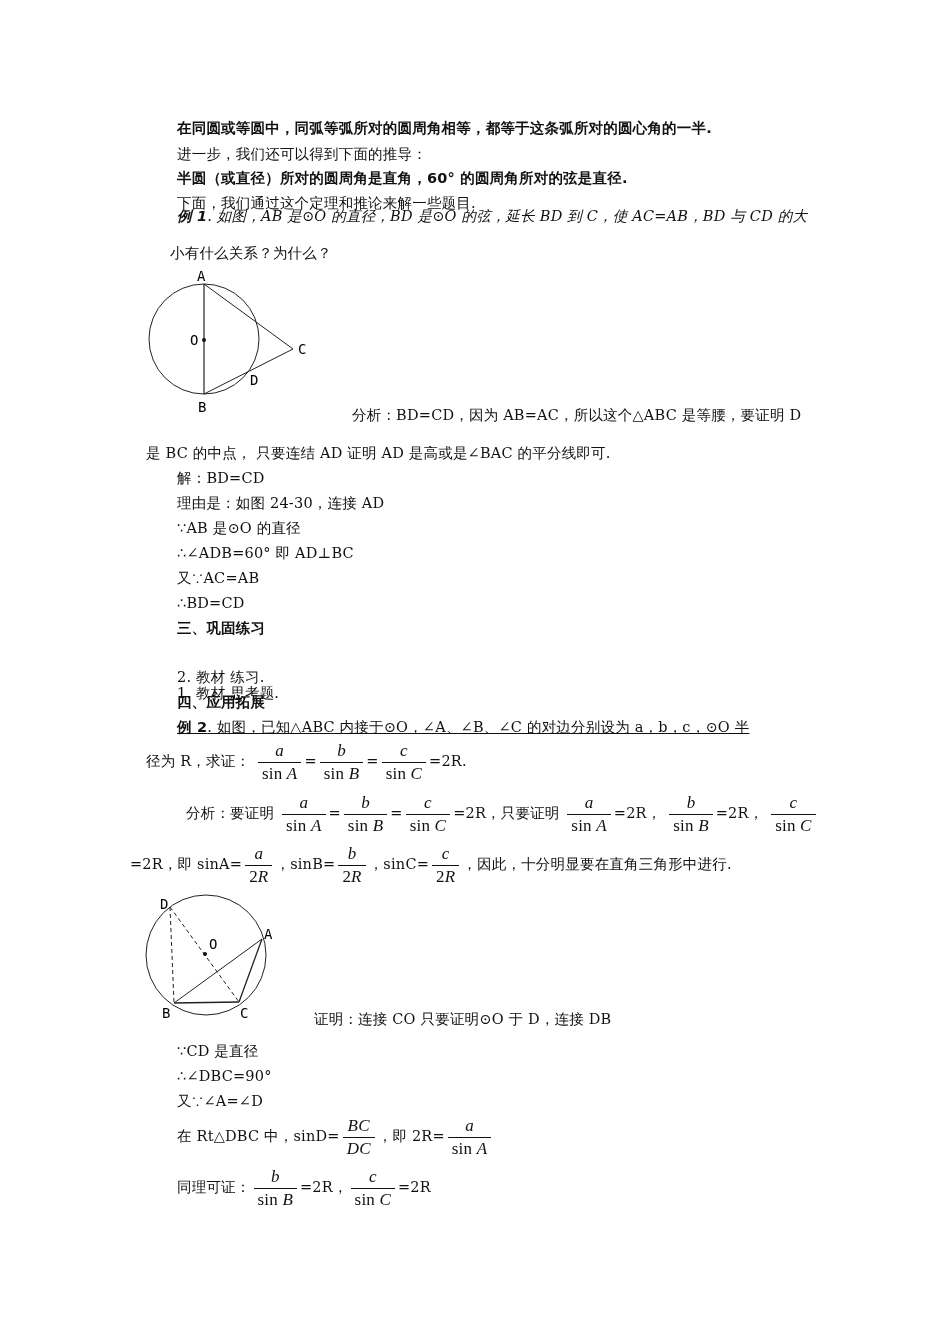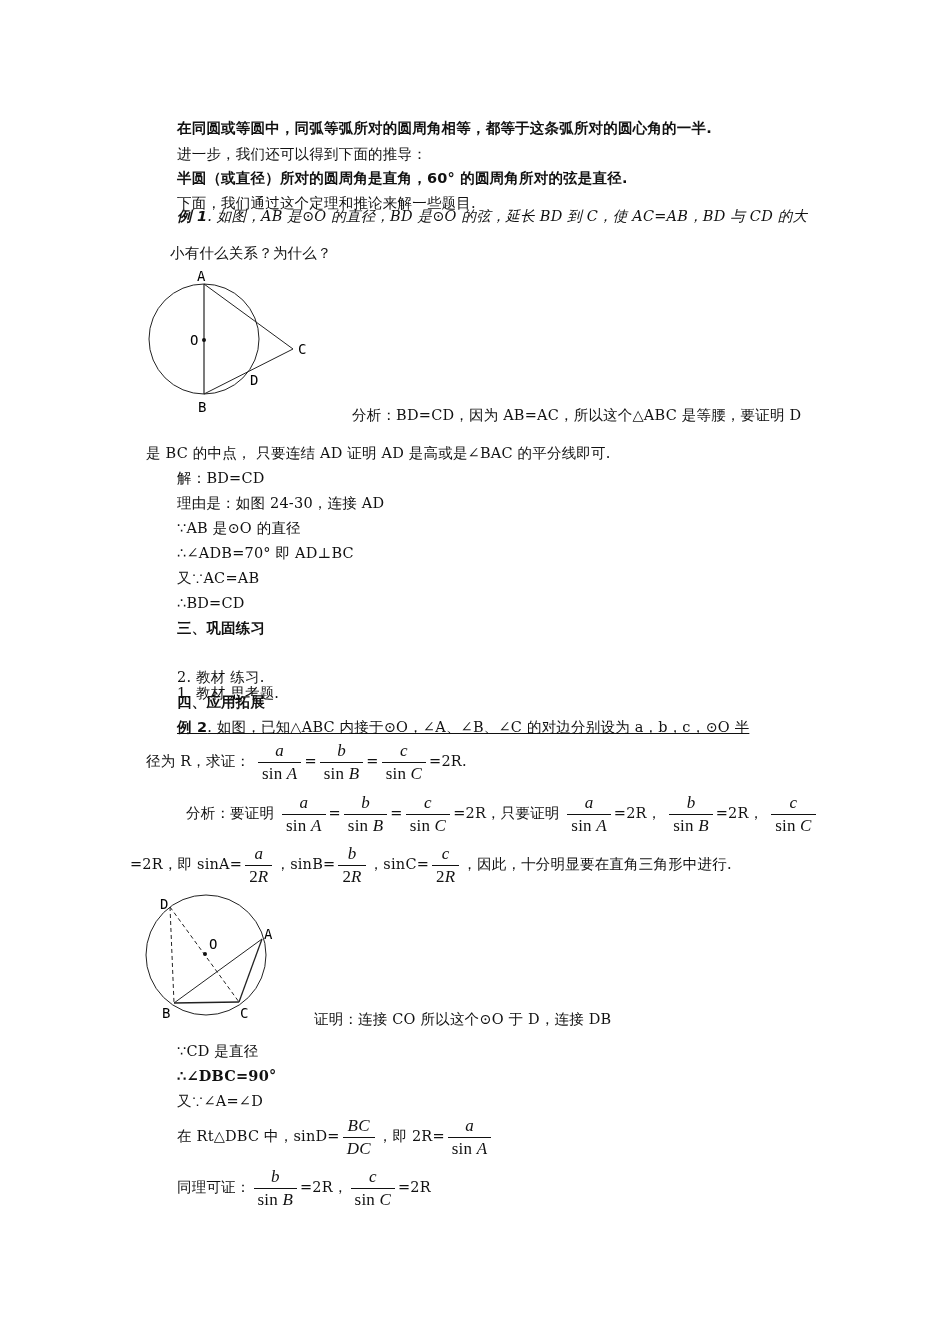--- a/index.html
+++ b/index.html
@@ -39,21 +39,21 @@
   <text x="110" y="120" font-size="14" font-family="DejaVu Sans Mono, monospace">D</text>
   <text x="58" y="147" font-size="14" font-family="DejaVu Sans Mono, monospace">B</text>
 </svg>
 
 <div class="line" style="left:352px;top:405px;">分析：BD=CD，因为 AB=AC，所以这个△ABC 是等腰，要证明 D</div>
 <div class="line" style="left:146px;top:443px;">是 BC 的中点，  只要连结 AD 证明 AD 是高或是∠BAC 的平分线即可.</div>
 
 <div class="line" style="left:177px;top:468px;text-align:center;">解：BD=CD</div>
 <div class="line" style="left:177px;top:493px;">理由是：如图 24-30，连接 AD</div>
 <div class="line" style="left:177px;top:518px;">∵AB 是⊙O 的直径</div>
-<div class="line" style="left:177px;top:543px;">∴∠ADB=70° 即 AD⊥BC</div>
+<div class="line" style="left:177px;top:543px;">∴∠ADB=60° 即 AD⊥BC</div>
 <div class="line" style="left:177px;top:568px;">又∵AC=AB</div>
 <div class="line" style="left:177px;top:593px;">∴BD=CD</div>
 
 <div class="line bold" style="left:177px;top:618px;">三、巩固练习</div>
 <div class="line" style="left:177px;top:643px;margin-top:40px;">1. 教材   思考题.</div>
 <div class="line" style="left:177px;top:667px;">2. 教材   练习.</div>
 
 <div class="line bold" style="left:177px;top:692px;">四、应用拓展</div>
 
 <div class="line" style="left:177px;top:717px;text-decoration:underline;">
@@ -84,23 +84,23 @@
   <line x1="34" y1="118" x2="99" y2="117" stroke="#222" stroke-width="1.3"></line>
   <line x1="99" y1="117" x2="122" y2="54" stroke="#222" stroke-width="1.3"></line>
   <circle cx="65" cy="69" r="2" fill="#111"></circle>
   <text x="20" y="24" font-size="14" font-family="DejaVu Sans Mono, monospace">D</text>
   <text x="69" y="64" font-size="14" font-family="DejaVu Sans Mono, monospace">O</text>
   <text x="124" y="54" font-size="14" font-family="DejaVu Sans Mono, monospace">A</text>
   <text x="22" y="133" font-size="14" font-family="DejaVu Sans Mono, monospace">B</text>
   <text x="100" y="133" font-size="14" font-family="DejaVu Sans Mono, monospace">C</text>
 </svg>
 
-<div class="line" style="left:314px;top:1009px;">证明：连接 CO 所以这个⊙O 于 D，连接 DB</div>
+<div class="line" style="left:314px;top:1009px;">证明：连接 CO 只要证明⊙O 于 D，连接 DB</div>
 <div class="line" style="left:177px;top:1041px;">∵CD 是直径</div>
-<div class="line" style="left:177px;top:1066px;font-weight:bold;">∴∠DBC=90°</div>
+<div class="line" style="left:177px;top:1066px;">∴∠DBC=90°</div>
 <div class="line" style="left:177px;top:1091px;">又∵∠A=∠D</div>
 
 <div class="line" style="left:177px;top:1112px;line-height:48px;">
   <span>在 Rt△DBC 中，sinD=</span><span class="frac"><span class="num">BC</span><span class="den"><i>DC</i></span></span><span>，即 2R=</span><span class="frac"><span class="num">a</span><span class="den"><span>sin </span><i>A</i></span></span>
 </div>
 
 <div class="line" style="left:177px;top:1163px;line-height:48px;">
   <span>同理可证：</span><span class="frac"><span class="num">b</span><span class="den"><span>sin </span><i>B</i></span></span><span>=2R，</span><span class="frac"><span class="num">c</span><span class="den"><span>sin </span><i>C</i></span></span><span>=2R</span>
 </div>
 

